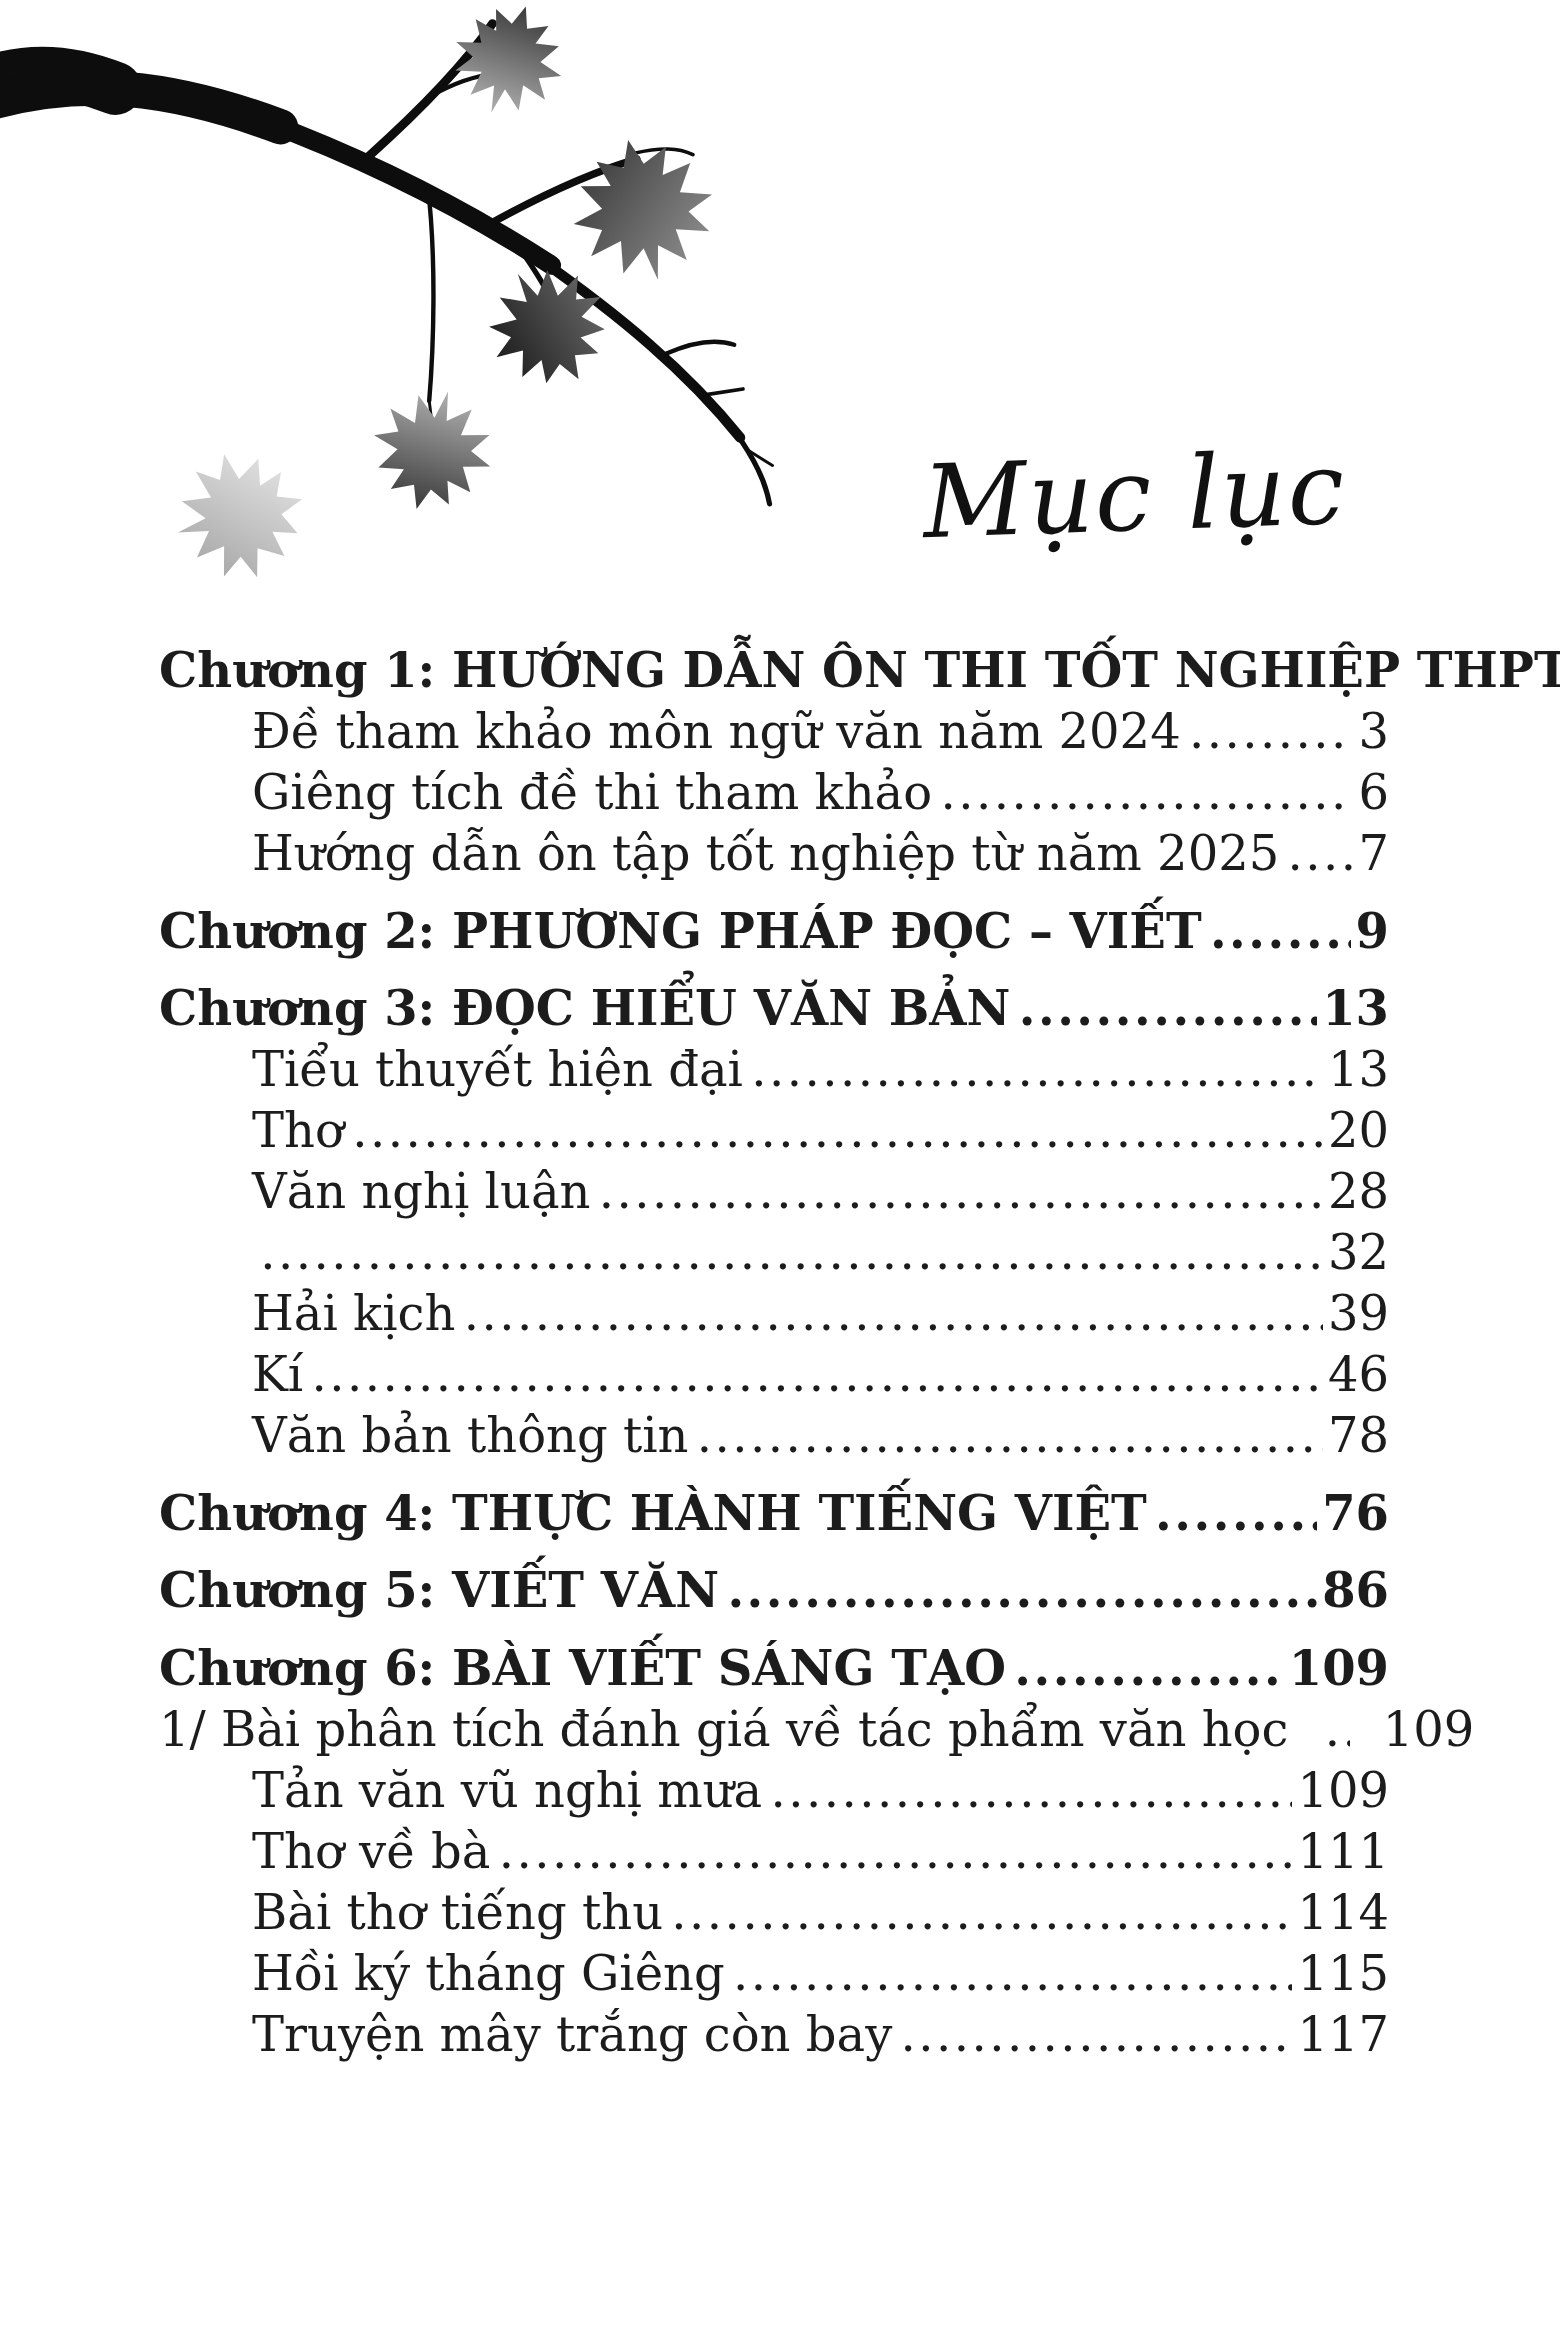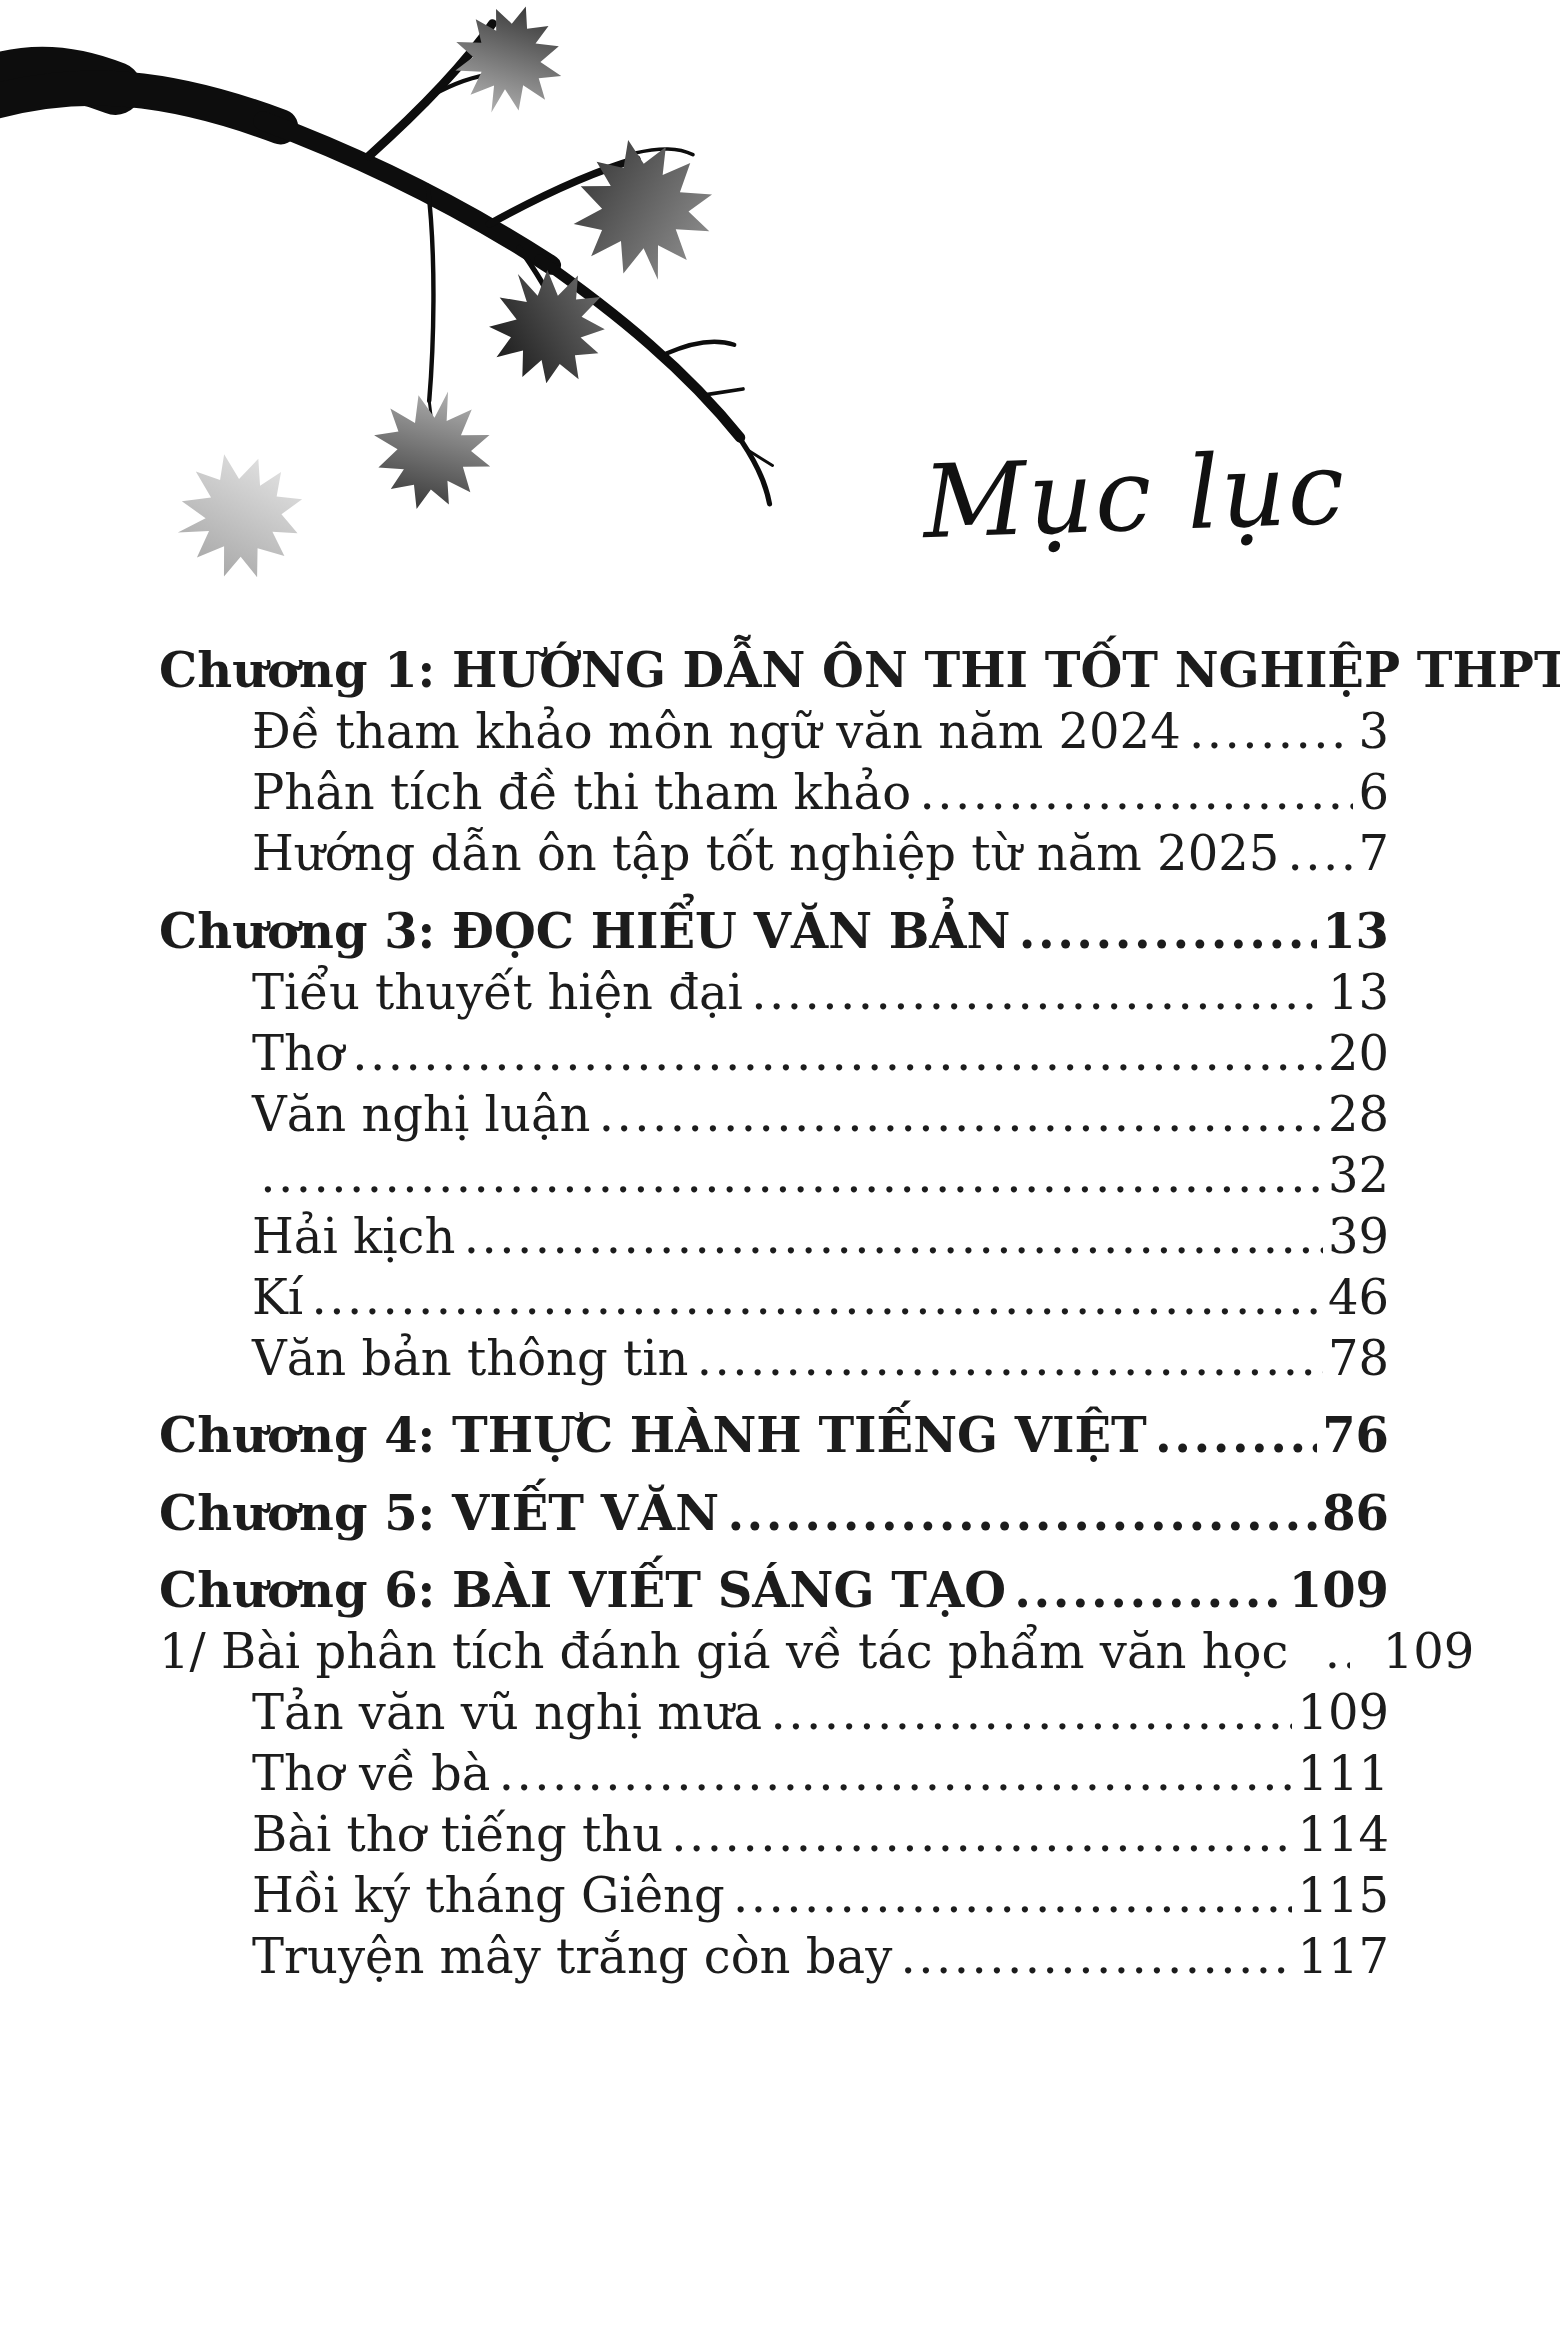--- a/index.html
+++ b/index.html
@@ -130,31 +130,36 @@
     <span class="toc-page">3</span>
   </div>
 
   <div class="toc-row level-sub">
     <span class="toc-label">Đề tham khảo môn ngữ văn năm 2024</span>
     <span class="toc-leader" aria-hidden="true"></span>
     <span class="toc-page">3</span>
   </div>
 
   <div class="toc-row level-sub">
-    <span class="toc-label">Phân tích đề thi tham khảo</span>
+    <span class="toc-label">Giêng tích đề thi tham khảo</span>
     <span class="toc-leader" aria-hidden="true"></span>
     <span class="toc-page">6</span>
   </div>
 
   <div class="toc-row level-sub">
     <span class="toc-label">Hướng dẫn ôn tập tốt nghiệp từ năm 2025</span>
     <span class="toc-leader" aria-hidden="true"></span>
     <span class="toc-page">7</span>
   </div>
 
+  <div class="toc-row level-chapter">
+    <span class="toc-label">Chương 2: PHƯƠNG PHÁP ĐỌC – VIẾT</span>
+    <span class="toc-leader" aria-hidden="true"></span>
+    <span class="toc-page">9</span>
+  </div>
 
   <div class="toc-row level-chapter">
     <span class="toc-label">Chương 3: ĐỌC HIỂU VĂN BẢN</span>
     <span class="toc-leader" aria-hidden="true"></span>
     <span class="toc-page">13</span>
   </div>
 
   <div class="toc-row level-sub">
     <span class="toc-label">Tiểu thuyết hiện đại</span>
     <span class="toc-leader" aria-hidden="true"></span>

